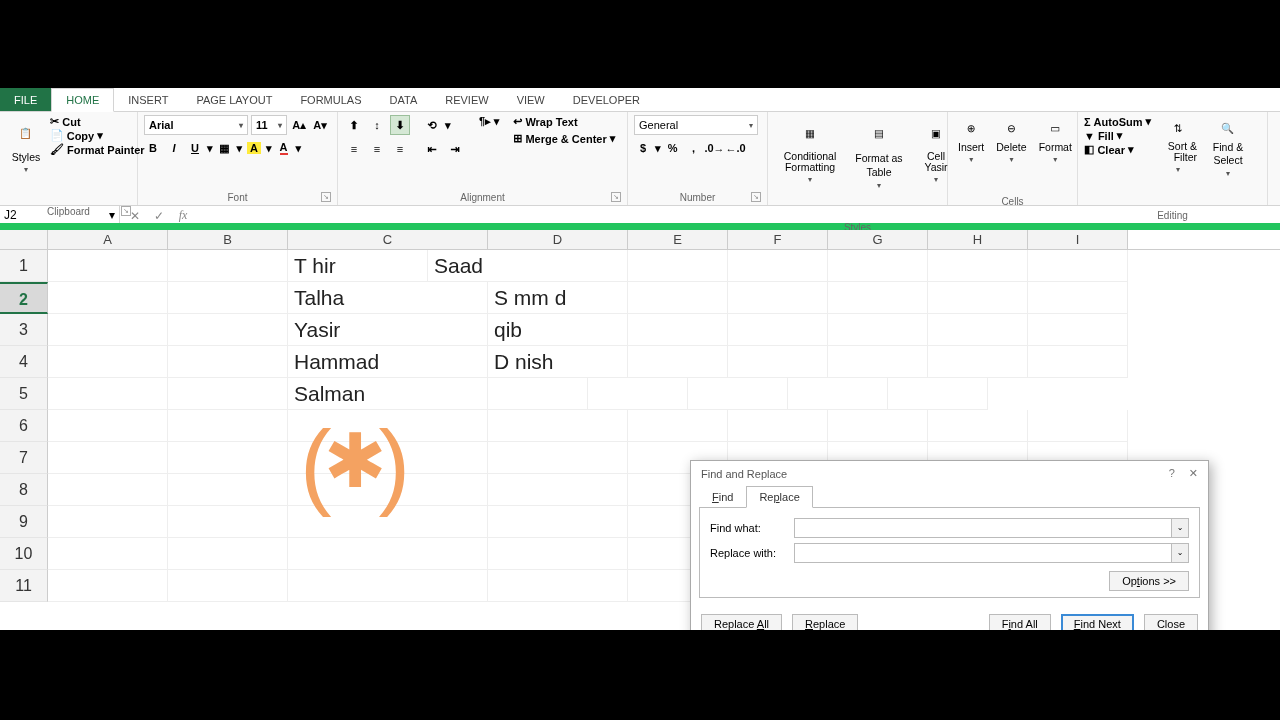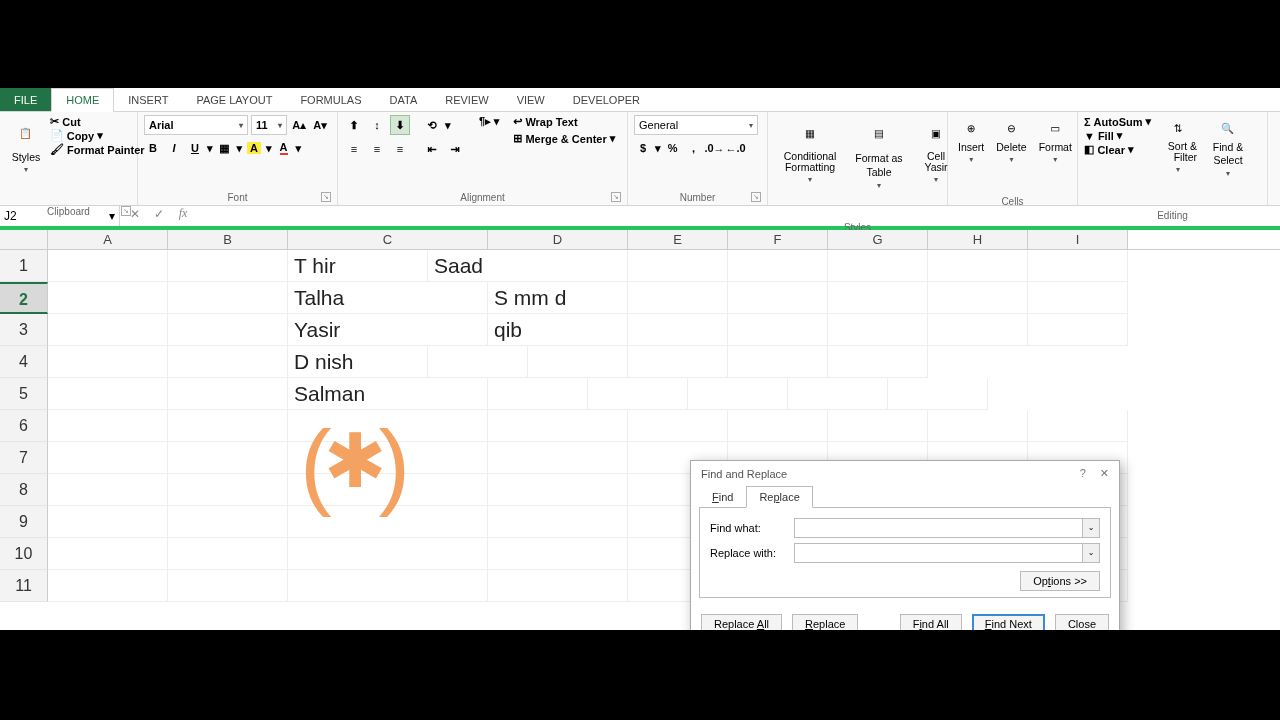--- a/index.html
+++ b/index.html
@@ -32,21 +32,21 @@
 .hstack { display: flex; flex-direction: column; gap: 1px; }
 .hrow { display: flex; align-items: center; gap: 3px; font-size: 11px; white-space: nowrap; font-weight: bold; }
 .mini { width: 18px; height: 18px; border: none; display: flex; align-items: center; justify-content: center; font-size: 11px; cursor: pointer; }
 .combo { border: 1px solid #ccc; background: #fff; height: 20px; display: flex; align-items: center; justify-content: space-between; padding: 0 4px; font-size: 11px; }
 .combo .drop { font-size: 8px; color: #555; margin-left: 6px; }
 
 .toggle { width: 20px; height: 20px; display: inline-flex; align-items: center; justify-content: center; cursor: pointer; }
 .toggle.sel { background: #d5e8d5; border: 1px solid #9bbf9b; }
 
 
-.namebox-row { display: flex; align-items: flex-start; height: 24px; border-bottom: 4px solid #22c55e; background: #fff; font-size: 12px; }
+.namebox-row { display: flex; align-items: flex-end; height: 24px; border-bottom: 7px solid #22c55e; background: #fff; font-size: 12px; }
 .namebox { width: 120px; border-right: 1px solid #d4d4d4; display: flex; align-items: center; justify-content: space-between; padding: 0 4px; height: 100%; }
 .fxrow { display: flex; align-items: center; flex: 1; padding-left: 6px; gap: 6px; }
 .fxbtn { width: 18px; text-align: center; color: #888; cursor: pointer; }
 .fx-func { font-style: italic; font-family: serif; }
 .fx-input { flex: 1; border: none; outline: none; font-size: 12px; }
 
 
 .grid { flex: 1; position: relative; overflow: hidden; background: #fff; }
 .colhdrs { display: flex; height: 20px; border-bottom: 1px solid #ccc; }
 .selall { width: 48px; border-right: 1px solid #ccc; background: #f3f3f3; }
@@ -58,21 +58,21 @@
 .cell { border-right: 1px solid #eee; border-bottom: 1px solid #eee; padding-left: 6px; font-size: 21px; font-family: Arial; display: flex; align-items: center; color: #222; }
 
 .colA { width: 120px; } .colB { width: 120px; } .colC { width: 200px; } .colD { width: 140px; }
 .colE, .colF, .colG, .colH, .colI { width: 100px; }
 
 .asterisk-art { position: absolute; left: 300px; top: 180px; font-size: 95px; font-family: Georgia, serif; color: #f4a261; letter-spacing: -8px; }
 .asterisk-art .paren { font-weight: 400; }
 .asterisk-art .star { vertical-align: 10px; font-size: 75px; }
 
 
-.dialog { position: absolute; left: 690px; top: 230px; width: 430px; background: #fff; border: 1px solid #aaa; box-shadow: 3px 3px 12px rgba(0,0,0,0.3); font-size: 11px; }
+.dialog { position: absolute; left: 690px; top: 230px; width: 519px; background: #fff; border: 1px solid #aaa; box-shadow: 3px 3px 12px rgba(0,0,0,0.3); font-size: 11px; }
 .dlg-title { display: flex; justify-content: space-between; align-items: center; padding: 6px 10px; color: #555; }
 .dlg-title .tbtns { display: flex; gap: 14px; color: #777; }
 .dlg-tabs { display: flex; padding: 0 8px; }
 .dlg-tab { padding: 4px 12px; border: 1px solid transparent; color: #333; cursor: pointer; }
 .dlg-tab.active { border: 1px solid #bbb; border-bottom: 1px solid #fff; background: #fff; }
 .dlg-body { border: 1px solid #bbb; margin: -1px 8px 8px 8px; padding: 10px 10px 6px 10px; }
 .dlg-row { display: flex; align-items: center; gap: 6px; margin-bottom: 5px; }
 .dlg-row label { width: 78px; }
 .dlg-input { flex: 1; display: flex; }
 .dlg-input input { flex: 1; border: 1px solid #bbb; border-right: none; height: 20px; padding: 0 4px; font-size: 11px; }
@@ -366,20 +366,21 @@
           <div class="cell colE"></div>
           <div class="cell colF"></div>
           <div class="cell colG"></div>
           <div class="cell colH"></div>
           <div class="cell colI"></div>
         </div>
         <div class="row">
           <div class="rowhdr">4</div>
           <div class="cell colA"></div>
           <div class="cell colB"></div>
+          <div class="cell colC">Hammad</div>
           <div class="cell colD">D nish</div>
           <div class="cell colE"></div>
           <div class="cell colF"></div>
           <div class="cell colG"></div>
           <div class="cell colH"></div>
           <div class="cell colI"></div>
         </div>
         <div class="row">
           <div class="rowhdr">5</div>
           <div class="cell colA"></div>

